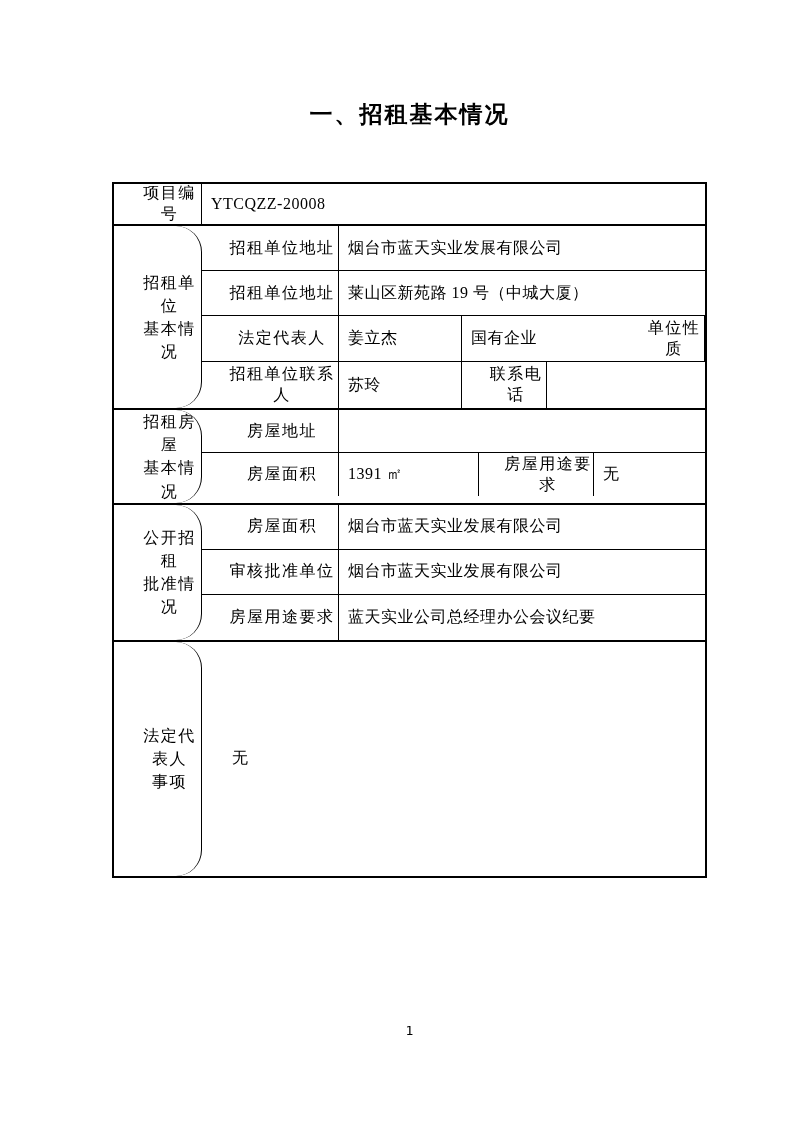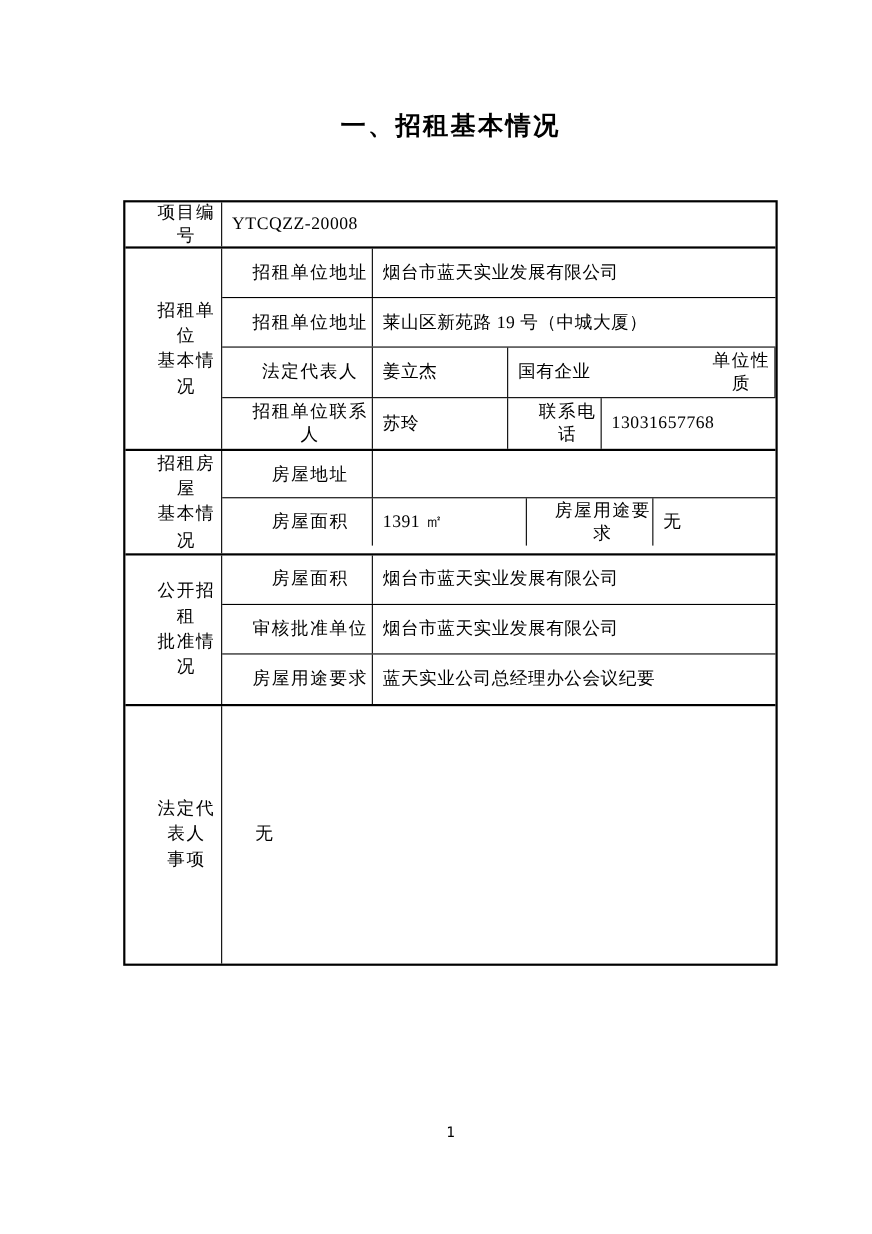--- a/index.html
+++ b/index.html
@@ -29,21 +29,21 @@
   }
   .trow{display:flex;box-sizing:border-box;}
   .cell{
     box-sizing:border-box;
     display:flex;align-items:center;
     overflow:hidden;
     padding-left:24px;
   }
   .lbl{justify-content:center;text-align:center;letter-spacing:1.5px;}
   .val{padding-left:9px;letter-spacing:0.5px;}
-  .wrap2{white-space:pre-line;line-height:1.45;}
+  .wrap2{white-space:pre-line;line-height:1.45;border-radius:26px;}
   .bR{border-right:1px solid #000;}
   .bB1{border-bottom:1px solid #000;}
   .bB2{border-bottom:2px solid #000;}
   .colA{width:88px;flex:0 0 88px;}
   .colB{width:137px;flex:0 0 137px;}
   .flex1{flex:1 1 auto;}
   .group{display:flex;box-sizing:border-box;}
   .gbody{flex:1 1 auto;display:flex;flex-direction:column;box-sizing:border-box;}
   .h42{height:42px;}
   .h45{height:45px;}
@@ -92,21 +92,20 @@
         <div class="trow h46 bB1">
           <div class="cell lbl colB bR">法定代表人</div>
           <div class="cell val w123 bR">姜立杰</div>
           <div class="cell val flex1">国有企业</div>
           <div class="cell lbl w85 bR">单位性质</div>
         </div>
         <div class="trow h46">
           <div class="cell lbl colB bR">招租单位联系人</div>
           <div class="cell val w123 bR">苏玲</div>
           <div class="cell lbl w85 bR">联系电话</div>
-          <div class="cell val flex1">13031657768</div>
         </div>
       </div>
     </div>
 
     <div class="group bB2">
       <div class="cell lbl colA bR wrap2">招租房屋
 基本情况</div>
       <div class="gbody">
         <div class="trow h43 bB1">
           <div class="cell lbl colB bR">房屋地址</div>

